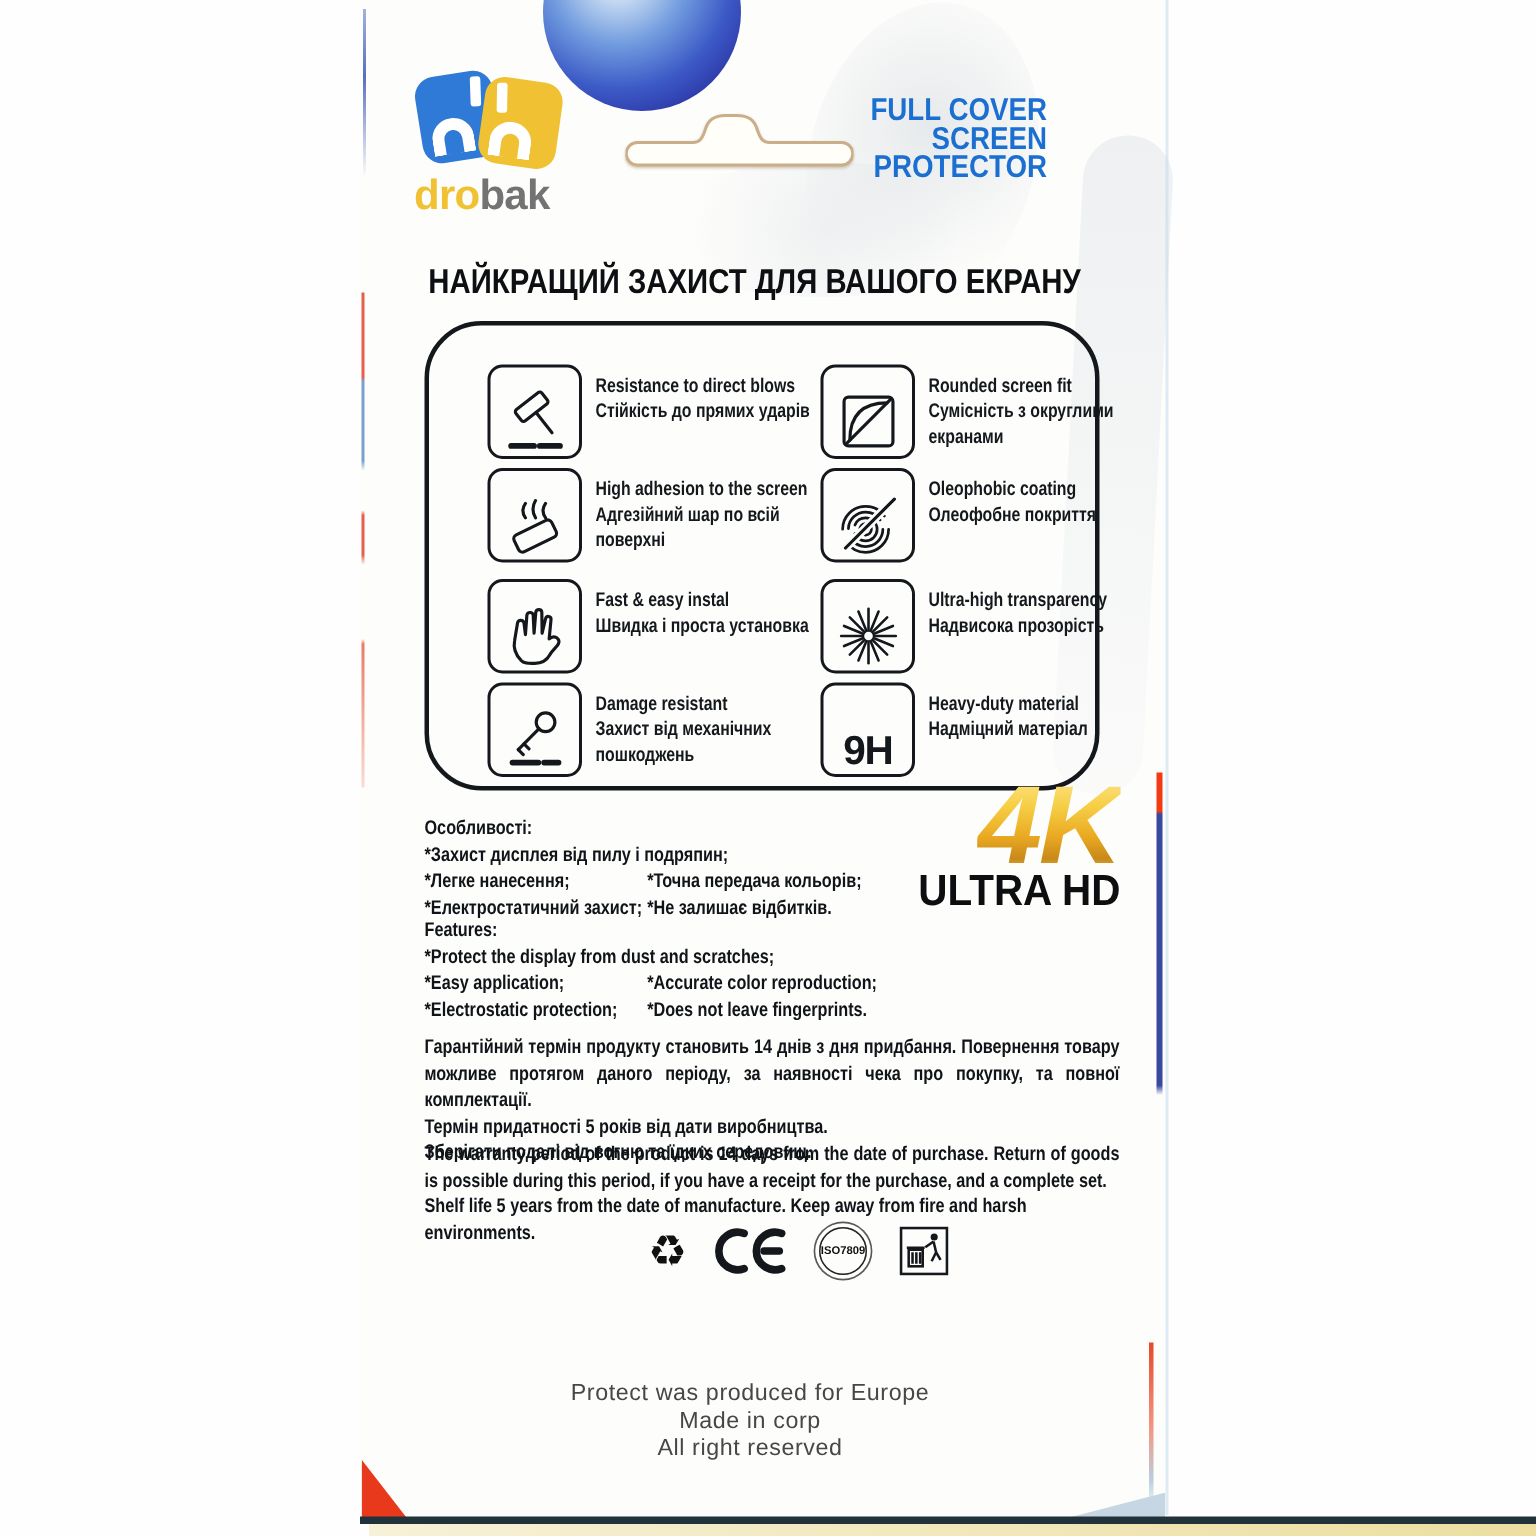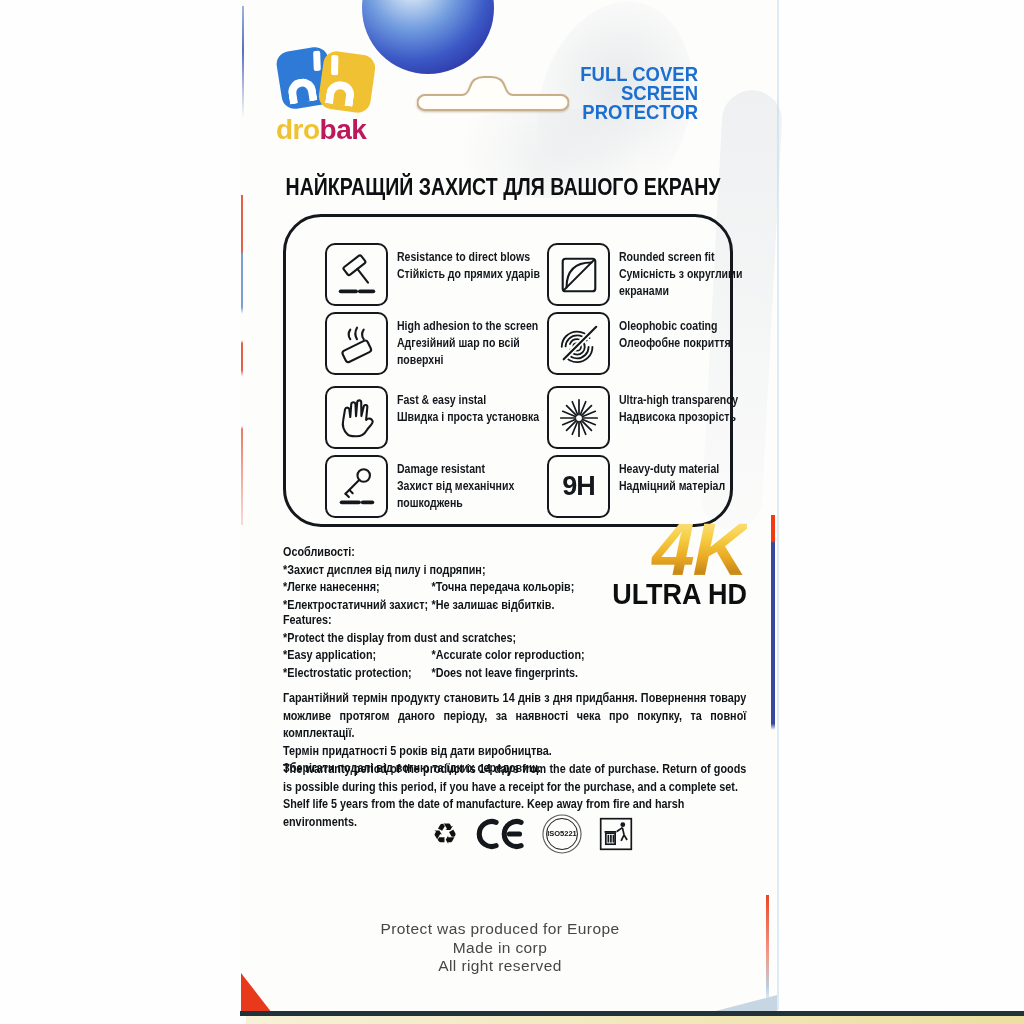--- a/index.html
+++ b/index.html
@@ -34,34 +34,34 @@
   .sphere{position:absolute;left:362px;top:-58px;width:132px;height:132px;border-radius:50%;
           background:radial-gradient(circle at 38% 32%,#f0f6fc 0%,#c3d8f1 14%,#6f9ade 38%,#3c5ac6 62%,#2c36a6 82%,#242d93 100%);}
   
   .tile{position:absolute;width:52px;height:58px;border-radius:13px;}
   .tile-blue{left:279px;top:49px;background:#2e7ad6;transform:rotate(-9deg);}
   .tile-yellow{left:321px;top:53px;background:#f0c233;transform:rotate(8deg);}
   .tile-arch{position:absolute;left:7px;bottom:5px;width:28px;height:24px;border:8px solid #fff;border-bottom:none;border-radius:14px 14px 0 0;box-sizing:border-box;}
   .tile-stem{position:absolute;top:4px;right:8px;width:7px;height:20px;background:#fff;border-radius:2px;transform:rotate(7deg);}
   .tile-stem2{position:absolute;top:4px;left:8px;width:7px;height:20px;background:#fff;border-radius:2px;transform:rotate(-7deg);}
   .wordmark{position:absolute;left:276px;top:114px;font-size:28px;font-weight:700;letter-spacing:-0.5px;}
-  .wm-dro{color:#f0c233;} .wm-bak{color:#be185d;}
+  .wm-dro{color:#f0c233;} .wm-bak{color:#737373;}
   
   .fctitle{position:absolute;left:498px;top:64px;width:200px;text-align:right;color:#1b6fd0;
            font-weight:700;font-size:21px;line-height:19px;transform:scaleX(.88);transform-origin:100% 0;}
   
   .slot{position:absolute;left:417px;top:74px;filter:drop-shadow(0 1px 1px rgba(150,120,80,.45));}
   
   .tagline{position:absolute;left:250px;top:174px;width:474px;text-align:center;font-weight:700;
            font-size:23px;color:#0d0f12;transform:scaleX(.85);transform-origin:50% 0;white-space:nowrap;}
   
   .fbox{position:absolute;left:283px;top:214px;width:450px;height:313px;border:3.5px solid #14181c;border-radius:38px;box-sizing:border-box;}
   .feat{position:absolute;display:flex;gap:9px;padding-left:22px;}
   .icon-box{width:63px;height:63px;border:2.6px solid #14181c;border-radius:10px;box-sizing:border-box;
-            display:flex;align-items:center;justify-content:center;flex:0 0 auto;background:#fdfdfb;}
+            display:flex;align-items:flex-end;justify-content:center;flex:0 0 auto;background:#fdfdfb;}
   .ft-text{transform:scaleX(.8);transform-origin:0 0;width:196px;padding-top:5px;}
   .ft-en{font-weight:700;font-size:13.2px;line-height:17px;white-space:nowrap;}
   .ft-ua{font-weight:700;font-size:13.2px;line-height:17px;}
   .nineH{font-weight:700;font-size:27px;letter-spacing:-1px;}
   
   .cond-block{position:absolute;transform:scaleX(.82);transform-origin:0 0;width:565px;font-weight:700;font-size:13.2px;line-height:17.5px;color:#101418;}
   .hl-row span.c1{display:inline-block;width:181px;}
   
   .badge4k{position:absolute;left:555px;top:518px;width:192px;text-align:right;}
   .badge4k .big{font-size:74px;line-height:64px;font-weight:700;font-style:italic;letter-spacing:-2px;
@@ -274,21 +274,21 @@
 
   <div class="certrow">
     <span class="recycle">♻</span>
     <svg width="50" height="32" viewBox="0 0 64 40" fill="none" stroke="#14181c" stroke-width="6.5" stroke-linecap="round">
       <path d="M27,5 A16,16 0 1 0 27,35"></path>
       <path d="M59,5 A16,16 0 1 0 59,35"></path>
       <line x1="44" y1="20" x2="57" y2="20"></line>
     </svg>
     <span class="iso">
       <span>ISO</span>
-      <span>5221</span>
+      <span>7809</span>
     </span>
     <svg width="34" height="34" viewBox="0 0 40 40" fill="none" stroke="#14181c" stroke-width="2">
       <rect x="2" y="2" width="36" height="36"></rect>
       <rect x="8" y="19" width="11" height="13"></rect>
       <line x1="11" y1="21" x2="11" y2="30"></line>
         <line x1="14" y1="21" x2="14" y2="30"></line>
         <line x1="17" y1="21" x2="17" y2="30"></line>
       <line x1="6.5" y1="17.5" x2="20.5" y2="17.5"></line>
       <circle cx="28" cy="9" r="2.8" fill="#14181c" stroke="none"></circle>
       <line x1="27.5" y1="12.5" x2="21" y2="17"></line>

